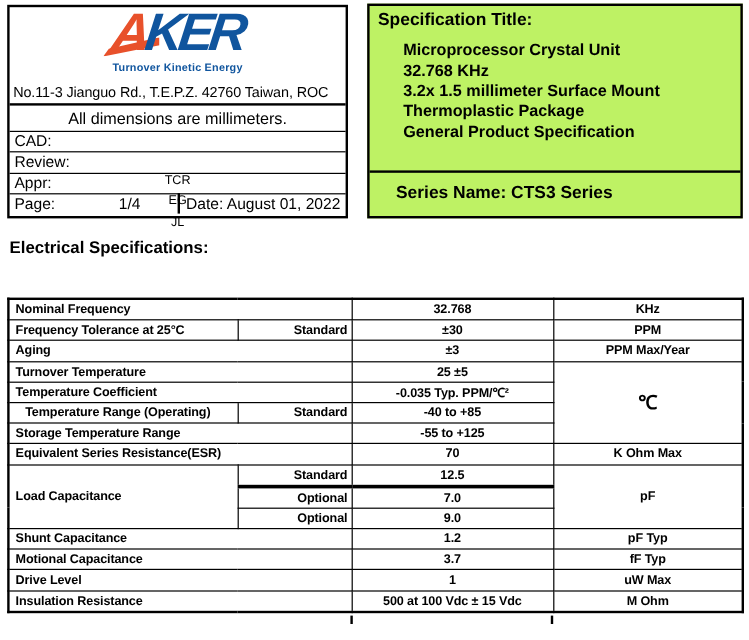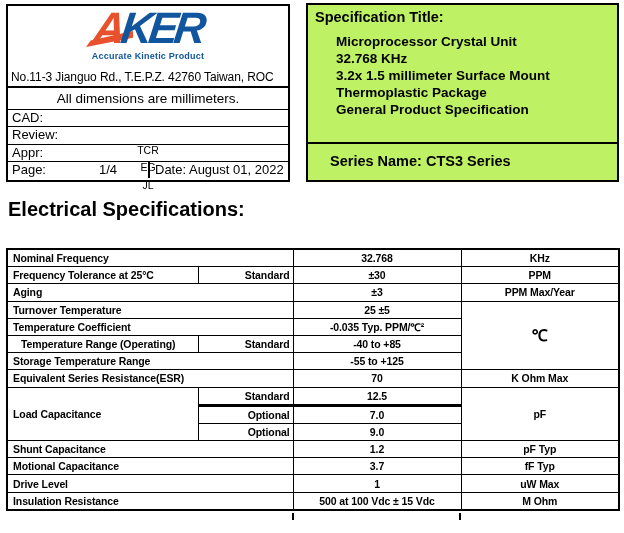--- a/index.html
+++ b/index.html
@@ -51,21 +51,21 @@
     border:2px solid #000;box-sizing:border-box;background:#bef264;
   }
   .spec-title-section{height:139px;border-bottom:2px solid #000;padding:4px 7px;box-sizing:border-box;}
   .spec-title-heading{font-size:14.5px;font-weight:bold;}
   .spec-lines{margin:8px 0 0 21px;font-size:13.5px;font-weight:bold;line-height:17px;}
   .series-section{
     height:34px;display:flex;align-items:center;padding-left:22px;
     font-size:14.5px;font-weight:bold;
   }
   
-  .section-heading{position:absolute;left:8px;top:198px;font-size:20px;font-weight:bold;text-align:center;}
+  .section-heading{position:absolute;left:8px;top:198px;font-size:14px;font-weight:bold;text-align:center;}
   
   .spec-table{
     position:absolute;left:6px;top:248px;width:612px;
     border-collapse:collapse;table-layout:fixed;border:2px solid #000;
   }
   .spec-table td{
     border:1.5px solid #000;font-size:10.5px;font-weight:bold;
     height:16.2px;padding:0;overflow:hidden;white-space:nowrap;
     letter-spacing:-.1px;
   }
@@ -80,21 +80,21 @@
 </style>
 </head>
 <body>
 
 <div class="title-block">
   <div class="logo-area">
     <span class="logo-swoosh" style="background: rgb(232, 81, 43);"></span>
     <div class="logo">
       <span style="color: rgb(232, 81, 43);">A</span><span style="color: rgb(16, 85, 158);">KER</span>
     </div>
-    <div class="tagline" style="color: rgb(16, 85, 158);">Accurate Kinetic Product</div>
+    <div class="tagline" style="color: rgb(16, 85, 158);">Turnover Kinetic Energy</div>
     <div class="address">No.11-3 Jianguo Rd., T.E.P.Z. 42760 Taiwan, ROC</div>
   </div>
   <div class="dim-note">All dimensions are millimeters.</div>
   <div class="meta-row">
     <span class="meta-label">CAD:</span>
     <span class="meta-value">TCR</span>
   </div>
   <div class="meta-row">
     <span class="meta-label">Review:</span>
     <span class="meta-value">EG</span>

